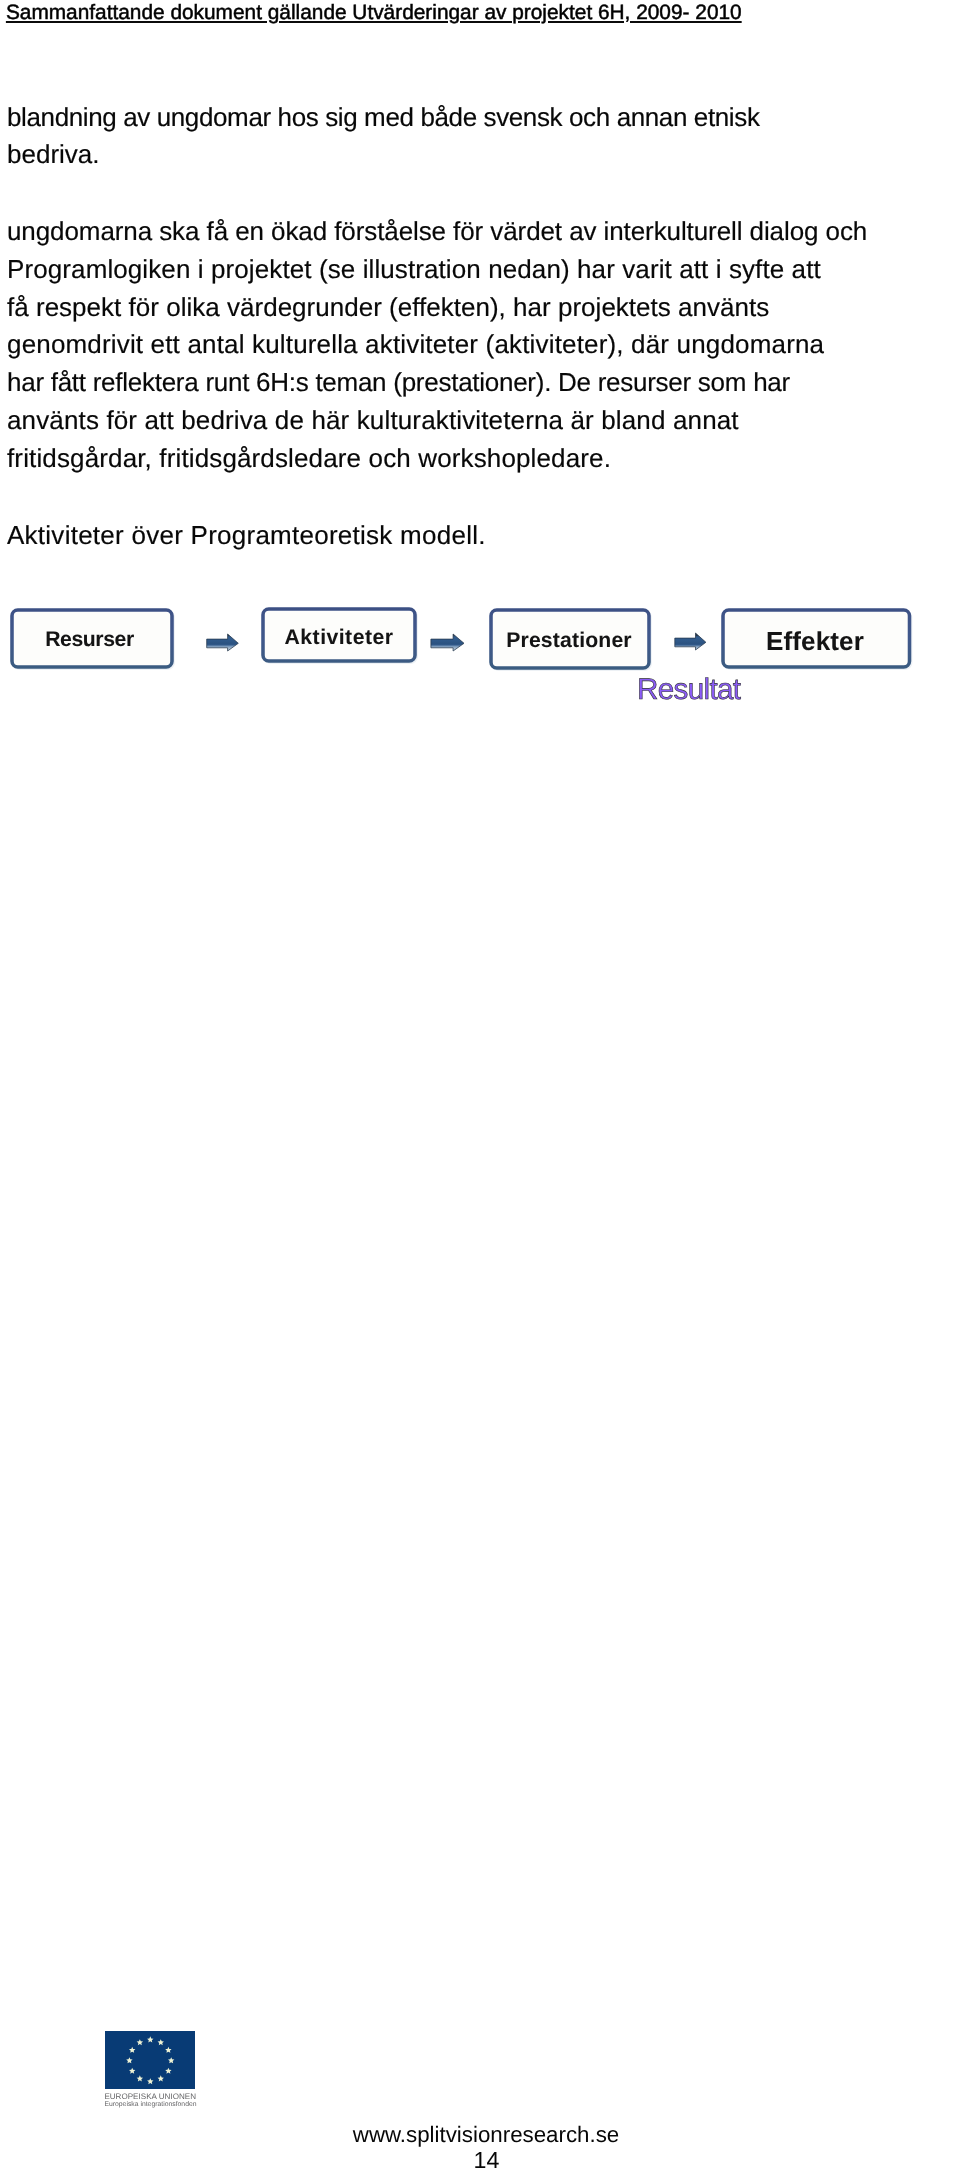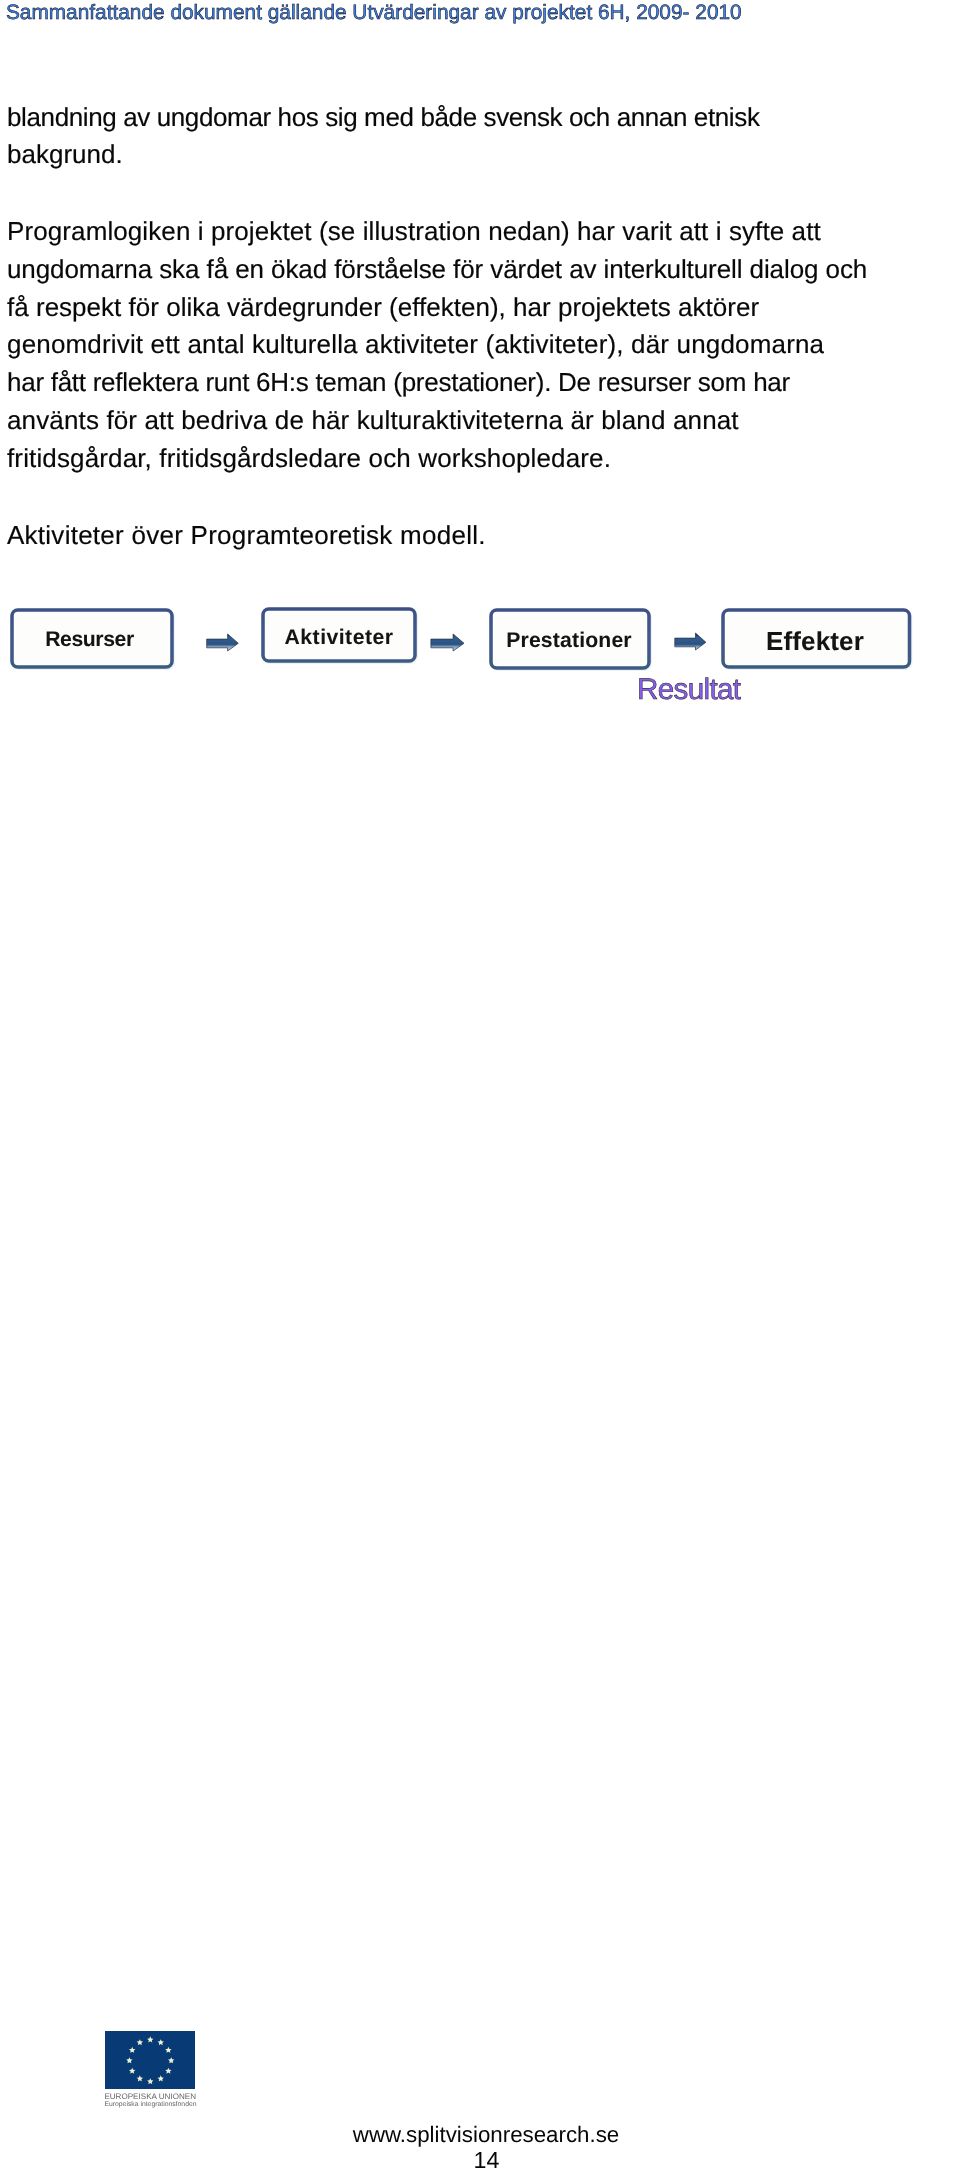--- a/index.html
+++ b/index.html
@@ -5,21 +5,21 @@
 <style>
 html,body{margin:0;padding:0;background:#ffffff;}
 body{width:960px;height:2168px;overflow:hidden;}
 .page{position:relative;width:960px;height:2168px;background:transparent;
   font-family:"Liberation Sans",sans-serif;color:#000000;
   -webkit-font-smoothing:antialiased;text-rendering:geometricPrecision;
   backface-visibility:hidden;transform:translate3d(0,0,0);}
 
 
 .doc-header{position:absolute;left:5.9px;top:0.9px;
-  font-size:20.85px;font-weight:normal;line-height:23px;color:#3b82f6;white-space:nowrap;
+  font-size:20.85px;font-weight:normal;line-height:23px;color:#000000;white-space:nowrap;text-decoration:underline;
   -webkit-text-stroke:0.52px #0b0b0b;}
 
 
 .body-text{position:absolute;left:7px;width:953px;
   font-size:26px;line-height:37.8px;color:#080808;
   -webkit-text-stroke:0.17px #080808;}
 .body-text .ln{white-space:nowrap;display:block;}
 .body-text b{font-weight:normal;}
 #para1{top:98.8px;line-height:37.2px;}
 #para2{top:213px;}
@@ -46,27 +46,27 @@
 </style>
 </head>
 <body>
 
 <div class="page">
 
   <div class="doc-header">Sammanfattande dokument gällande Utvärderingar av projektet 6H, 2009- 2010</div>
 
   <div class="body-text" id="para1">
     <span class="ln" style="letter-spacing:-0.382px"><span>blandning av ungdomar hos sig med både svensk och annan etnisk</span></span>
-    <span class="ln"><span>bakgrund.</span></span>
+    <span class="ln"><span>bedriva.</span></span>
   </div>
 
   <div class="body-text" id="para2">
+    <span class="ln" style="letter-spacing:-0.092px"><span>ungdomarna ska få en ökad förståelse för värdet av interkulturell dialog och</span></span>
     <span class="ln" style="letter-spacing:0.098px"><span>Programlogiken i projektet (se illustration nedan) har varit att i syfte att</span></span>
-    <span class="ln" style="letter-spacing:-0.092px"><span>ungdomarna ska få en ökad förståelse för värdet av interkulturell dialog och</span></span>
-    <span class="ln" style="letter-spacing:0.016px"><span>få respekt för olika värdegrunder (</span><b>effekten</b><span>), har projektets aktörer</span></span>
+    <span class="ln" style="letter-spacing:0.016px"><span>få respekt för olika värdegrunder (</span><b>effekten</b><span>), har projektets använts</span></span>
     <span class="ln" style="letter-spacing:0.166px"><span>genomdrivit ett antal kulturella aktiviteter (</span><b>aktiviteter</b><span>), där ungdomarna</span></span>
     <span class="ln" style="letter-spacing:-0.269px"><span>har fått reflektera runt 6H:s teman (</span><b>prestationer</b><span>). De </span><b>resurser</b><span> som har</span></span>
     <span class="ln" style="letter-spacing:0.139px"><span>använts för att bedriva de här kulturaktiviteterna är bland annat</span></span>
     <span class="ln" style="letter-spacing:0.135px"><span>fritidsgårdar, fritidsgårdsledare och workshopledare.</span></span>
   </div>
 
   <div class="body-text" id="caption">
     <span class="ln" style="letter-spacing:0.257px"><span>Aktiviteter över Programteoretisk modell.</span></span>
   </div>
 

